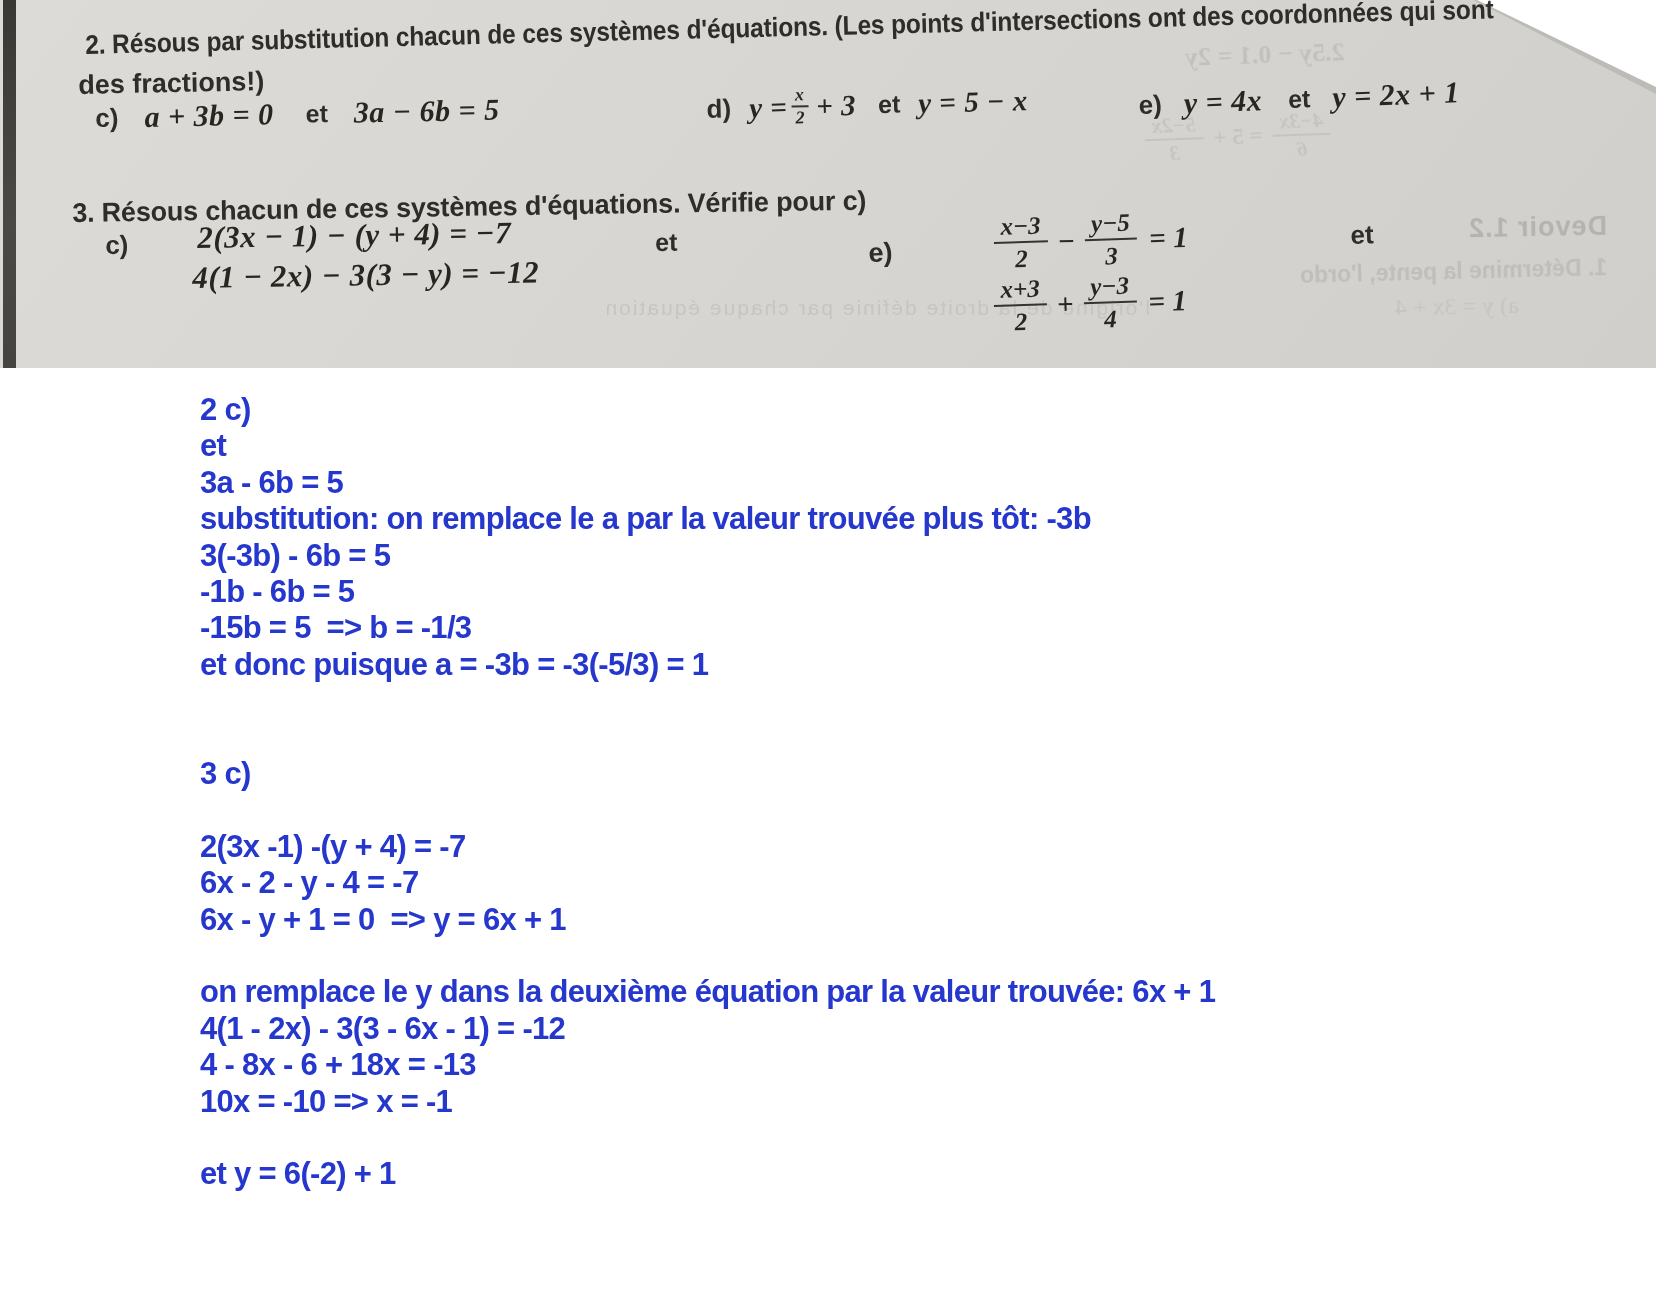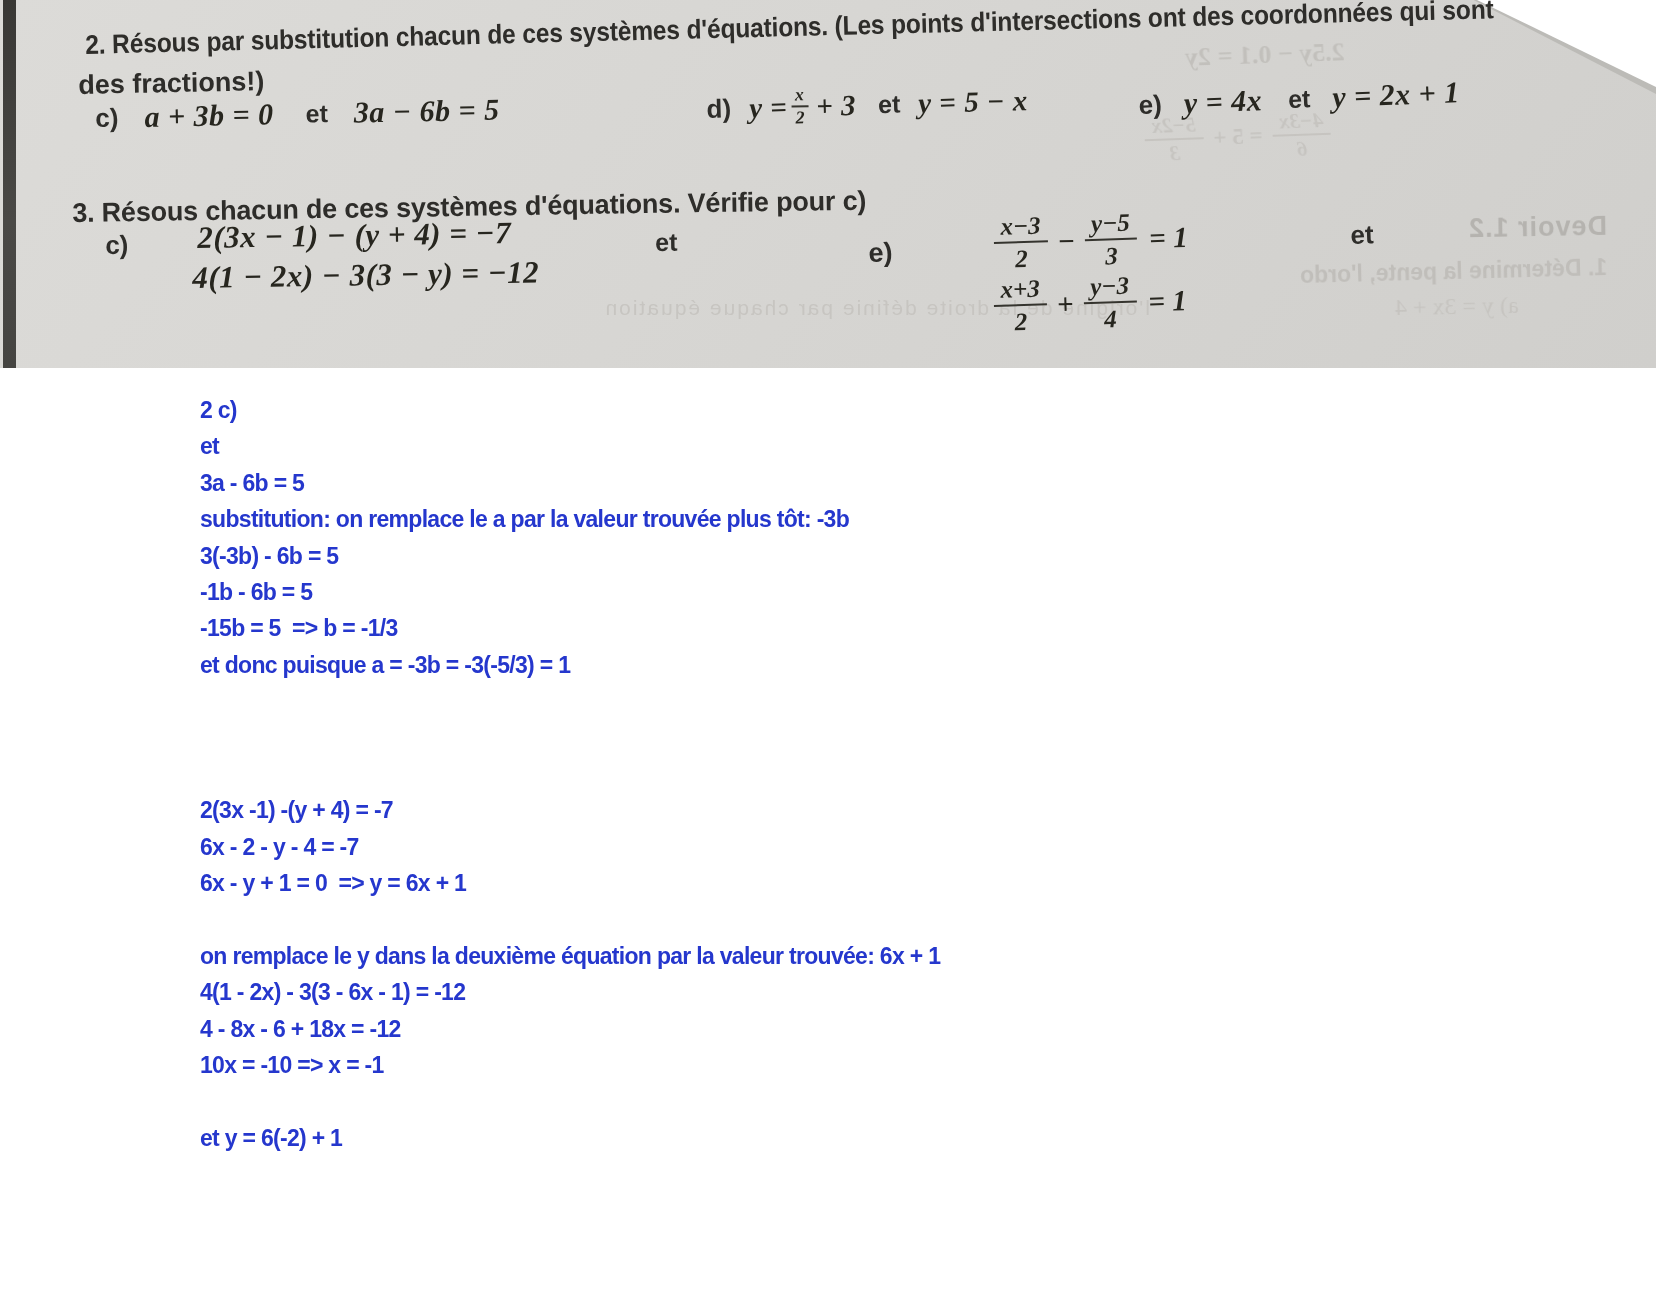--- a/index.html
+++ b/index.html
@@ -82,21 +82,21 @@
   .bl-det{left:1300px;top:258px;font-size:23px;font-weight:600;color:#c0beba;
     transform:scaleX(-1) rotate(1.5deg);}
   .bl-y3x{left:1395px;top:293px;font-size:24px;font-family:"Liberation Serif",serif;
     color:#c6c4c0;transform:scaleX(-1) rotate(1deg);}
   .bl-bottom{left:360px;top:296px;width:790px;font-size:21px;color:#c7c5c1;
     letter-spacing:2px;transform:scaleX(-1);}
 
   
   .notes{
     position:absolute;left:200px;top:392px;width:1400px;
-    color:#2537cd;font-weight:700;font-size:23px;letter-spacing:-.7px;
+    color:#2537cd;font-weight:700;font-size:31px;letter-spacing:-.7px;
   }
   .nline{min-height:36.4px;line-height:36.4px;white-space:pre;}
 </style>
 </head>
 <body>
 
 <div class="scan">
   <div class="strip"></div>
   <div class="corner-edge"></div>
   <div class="corner-white"></div>
@@ -186,24 +186,25 @@
   <div class="nline">2 c)</div>
   <div class="nline">et</div>
   <div class="nline">3a - 6b = 5</div>
   <div class="nline">substitution: on remplace le a par la valeur trouvée plus tôt: -3b</div>
   <div class="nline">3(-3b) - 6b = 5</div>
   <div class="nline">-1b - 6b = 5</div>
   <div class="nline">-15b = 5  =&gt; b = -1/3</div>
   <div class="nline">et donc puisque a = -3b = -3(-5/3) = 1</div>
   <div class="nline"></div>
   <div class="nline"></div>
+  <div class="nline">3 c)</div>
   <div class="nline"></div>
   <div class="nline">2(3x -1) -(y + 4) = -7</div>
   <div class="nline">6x - 2 - y - 4 = -7</div>
   <div class="nline">6x - y + 1 = 0  =&gt; y = 6x + 1</div>
   <div class="nline"></div>
   <div class="nline">on remplace le y dans la deuxième équation par la valeur trouvée: 6x + 1</div>
   <div class="nline">4(1 - 2x) - 3(3 - 6x - 1) = -12</div>
-  <div class="nline">4 - 8x - 6 + 18x = -12</div>
+  <div class="nline">4 - 8x - 6 + 18x = -13</div>
   <div class="nline">10x = -10 =&gt; x = -1</div>
   <div class="nline"></div>
   <div class="nline">et y = 6(-2) + 1</div>
 </div>
 
 </body></html>

